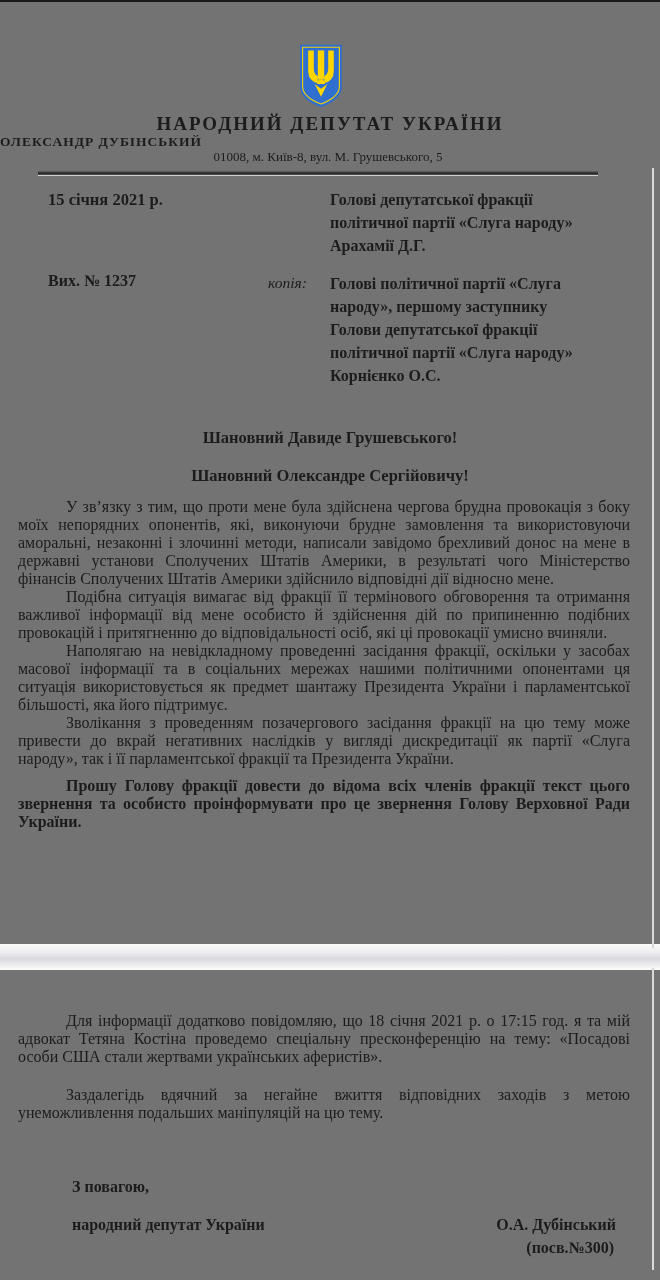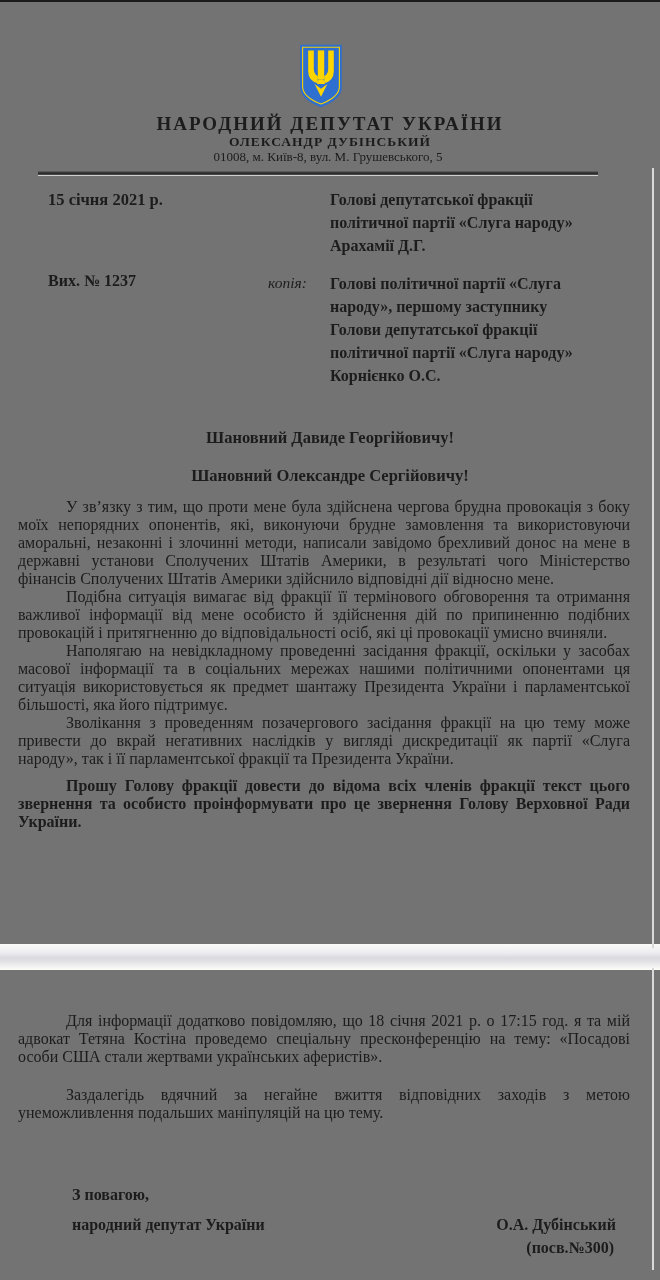--- a/index.html
+++ b/index.html
@@ -13,21 +13,21 @@
     overflow:hidden;
   }
   .abs{position:absolute;}
   .topline{left:0;top:0;width:660px;height:2px;background:#1a1a1a;}
   .edge-line{width:2px;background:#d9d9dc;}
   .edge-1{left:652px;top:168px;height:780px;}
   .edge-2{left:652px;top:968px;height:302px;}
   .emblem{left:297px;top:42px;width:48px;height:68px;}
   .hdr-title{left:0;top:113px;width:660px;text-align:center;
     font-size:19px;font-weight:bold;letter-spacing:2px;}
-  .hdr-name{left:0;top:134px;width:660px;text-align:center;
+  .hdr-name{left:0;top:134px;width:660px;text-align:left;
     font-size:13.5px;font-weight:bold;letter-spacing:1px;}
   .hdr-addr{left:0;top:149px;width:656px;text-align:center;font-size:13px;}
   .rule{left:38px;top:171px;width:560px;height:4px;
     background:linear-gradient(180deg,#6b6b6b 0%,#222 55%,#555 100%);
     box-shadow:0 1px 0 #cfcfcd;}
   .date{left:48px;top:190px;font-size:16.5px;font-weight:bold;}
   .outno{left:48px;top:272px;font-size:16px;font-weight:bold;}
   .copy-label{left:268px;top:274px;font-size:15.5px;font-style:italic;}
   .rec{width:285px;font-size:16px;font-weight:bold;line-height:23px;}
   .rec-1{left:330px;top:188px;}
@@ -38,21 +38,21 @@
   .sal-2{top:466px;}
   .body-block{left:18px;width:612px;font-size:16px;line-height:18px;
     text-align:justify;}
   .body-1{top:498px;}
   .body-2{top:1012px;}
   .body-block p{margin:0;text-indent:48px;}
   .request{font-weight:bold;margin-top:9px !important;}
   .gap-para{margin-top:20px !important;}
   .band{left:0;top:944px;width:660px;height:26px;
     background:linear-gradient(180deg,#fbfbf9 0%,#ececef 35%,#d9d9de 55%,#e6e6e9 72%,#fdfdf9 100%);}
-  .closing{left:72px;top:1178px;font-size:16px;font-weight:bold;margin-top:8px;}
+  .closing{left:72px;top:1178px;font-size:16px;font-weight:bold;}
   .sig-position{left:72px;top:1216px;font-size:16px;font-weight:bold;}
   .sig-name{right:44px;top:1216px;font-size:16px;font-weight:bold;text-align:right;}
   .sig-cred{right:46px;top:1239px;font-size:16px;font-weight:bold;text-align:left;}
 </style>
 </head>
 <body>
 
 <div class="page">
 
   <div class="abs topline"></div>
@@ -78,21 +78,21 @@
 політичної партії «Слуга народу»
 Арахамії Д.Г.</div>
   <div class="abs outno">Вих. № 1237</div>
   <div class="abs copy-label">копія:</div>
   <div class="abs rec rec-2 preline">Голові політичної партії «Слуга
 народу», першому заступнику
 Голови депутатської фракції
 політичної партії «Слуга народу»
 Корнієнко О.С.</div>
 
-  <div class="abs sal sal-1">Шановний Давиде Георгійовичу!</div>
+  <div class="abs sal sal-1">Шановний Давиде Грушевського!</div>
   <div class="abs sal sal-2">Шановний Олександре Сергійовичу!</div>
 
   <div class="abs body-block body-1">
     <p>У зв’язку з тим, що проти мене була здійснена чергова брудна провокація з боку моїх непорядних опонентів, які, виконуючи брудне замовлення та використовуючи аморальні, незаконні і злочинні методи, написали завідомо брехливий донос на мене в державні установи Сполучених Штатів Америки, в результаті чого Міністерство фінансів Сполучених Штатів Америки здійснило відповідні дії відносно мене.</p>
     <p>Подібна ситуація вимагає від фракції її термінового обговорення та отримання важливої інформації від мене особисто й здійснення дій по припиненню подібних провокацій і притягненню до відповідальності осіб, які ці провокації умисно вчиняли.</p>
     <p>Наполягаю на невідкладному проведенні засідання фракції, оскільки у засобах масової інформації та в соціальних мережах нашими політичними опонентами ця ситуація використовується як предмет шантажу Президента України і парламентської більшості, яка його підтримує.</p>
     <p>Зволікання з проведенням позачергового засідання фракції на цю тему може привести до вкрай негативних наслідків у вигляді дискредитації як партії «Слуга народу», так і її парламентської фракції та Президента України.</p>
     <p class="request">Прошу Голову фракції довести до відома всіх членів фракції текст цього звернення та особисто проінформувати про це звернення Голову Верховної Ради України.</p>
   </div>
 

